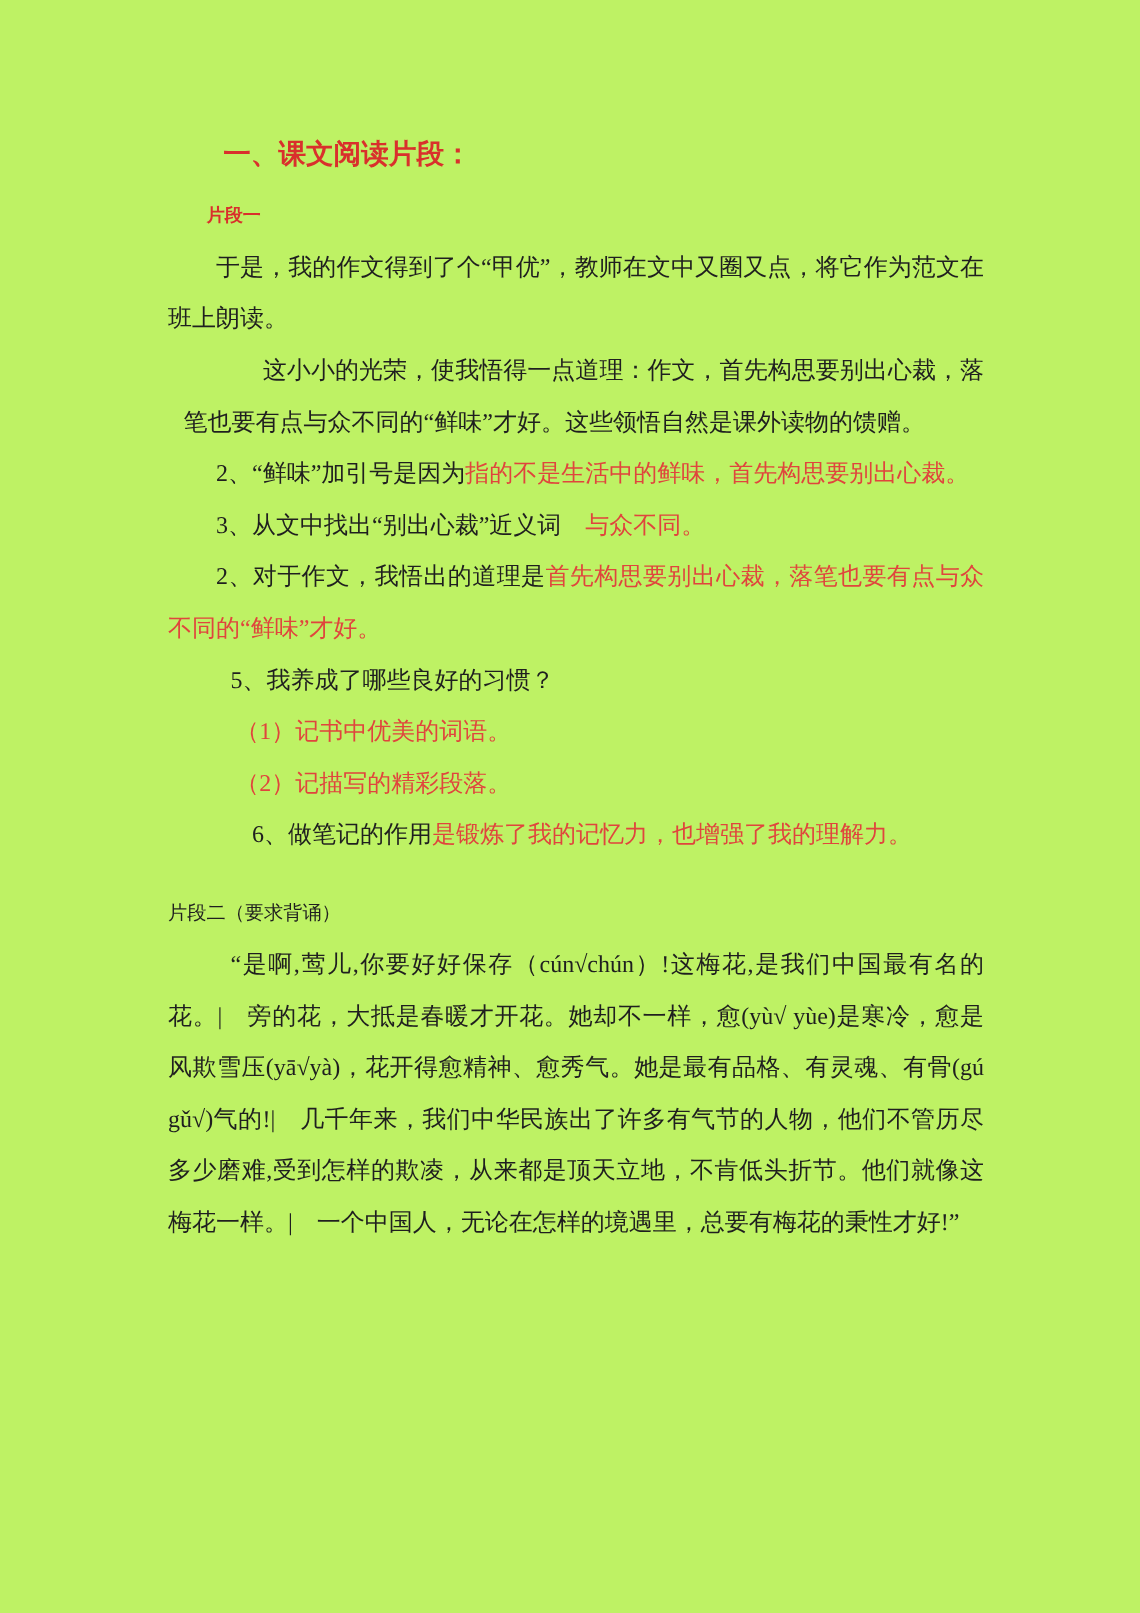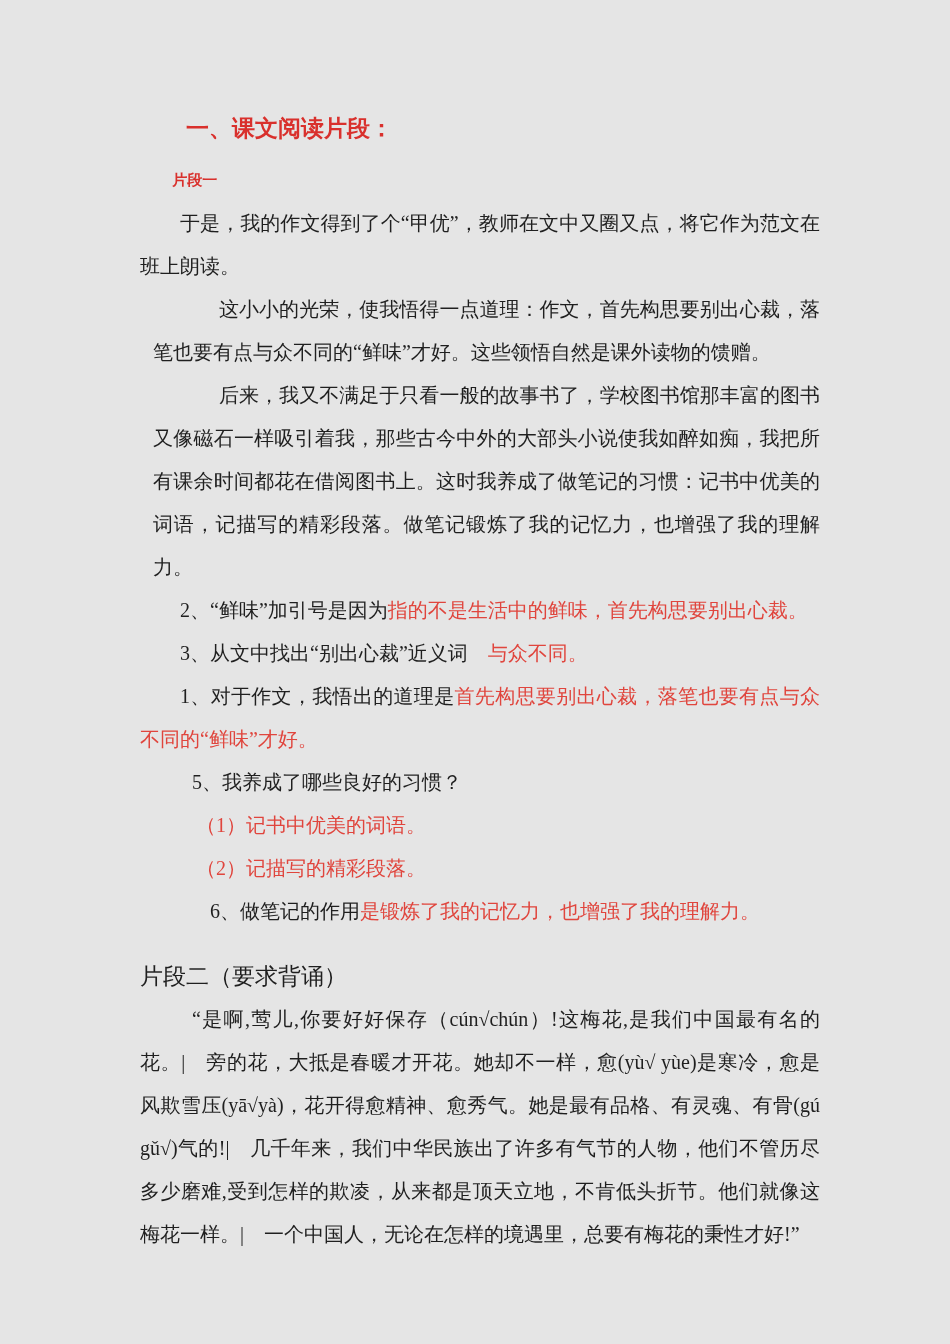--- a/index.html
+++ b/index.html
@@ -11,21 +11,21 @@
     width: 950px;
     min-height: 1344px;
     font-family: "Liberation Serif", "DejaVu Serif", serif;
     color: #1f1f1f;
   }
   .page {
     box-sizing: border-box;
     width: 950px;
     min-height: 1344px;
     padding: 114px 130px 40px 140px;
-    background: #e5e5e5;
+    background: #bef264;
   }
   .h-red {
     margin: 0 0 0 0;
     font-size: 23px;
     line-height: 30px;
     font-weight: bold;
     color: #d9302c;
     text-indent: 2em;
   }
   .h-red2 {
@@ -47,44 +47,43 @@
   .first-para { margin-top: 8px; }
   .indent-2   { text-indent: 2em; }
   .indent-33  { text-indent: 3.3em; margin-left: 13px; }
   .indent-26  { text-indent: 2.6em; }
   .indent-28  { text-indent: 2.8em; }
   .indent-35  { text-indent: 3.5em; }
   .red   { color: #e0453d; }
   .black { color: #1f1f1f; }
   .sec2-head {
     margin: 22px 0 0 0;
-    font-size: 23px;
+    font-size: 16px;
     line-height: 43px;
     font-weight: normal;
     color: #1f1f1f;
   }
 </style>
 </head>
 <body>
 
 <div class="page">
 
   <h1 class="h-red">一、课文阅读片段：</h1>
   <h2 class="h-red2">片段一</h2>
 
   <p class="para indent-2 first-para">于是，我的作文得到了个“甲优”，教师在文中又圈又点，将它作为范文在班上朗读。</p>
   <p class="para indent-33">这小小的光荣，使我悟得一点道理：作文，首先构思要别出心裁，落笔也要有点与众不同的“鲜味”才好。这些领悟自然是课外读物的馈赠。</p>
-  <p class="para indent-33">后来，我又不满足于只看一般的故事书了，学校图书馆那丰富的图书又像磁石一样吸引着我，那些古今中外的大部头小说使我如醉如痴，我把所有课余时间都花在借阅图书上。这时我养成了做笔记的习惯：记书中优美的词语，记描写的精彩段落。做笔记锻炼了我的记忆力，也增强了我的理解力。</p>
 
 
   <p class="para indent-2"><span class="black">2、“鲜味”加引号是因为</span><span class="red">指的不是生活中的鲜味，首先构思要别出心裁。</span></p>
 
   <p class="para indent-2"><span class="black">3、从文中找出“别出心裁”近义词</span><span class="red">　与众不同。</span></p>
 
-  <p class="para indent-2"><span class="black">1、对于作文，我悟出的道理是</span><span class="red">首先构思要别出心裁，落笔也要有点与众不同的“鲜味”才好。</span></p>
+  <p class="para indent-2"><span class="black">2、对于作文，我悟出的道理是</span><span class="red">首先构思要别出心裁，落笔也要有点与众不同的“鲜味”才好。</span></p>
 
   <p class="para indent-26"><span class="black">5、我养成了哪些良好的习惯？</span><span class="red"></span></p>
 
   <p class="para indent-28"><span class="red">（1）记书中优美的词语。</span></p>
 
   <p class="para indent-28"><span class="red">（2）记描写的精彩段落。</span></p>
 
   <p class="para indent-35"><span class="black">6、做笔记的作用</span><span class="red">是锻炼了我的记忆力，也增强了我的理解力。</span></p>
 
   <h3 class="sec2-head">片段二（要求背诵）</h3>

